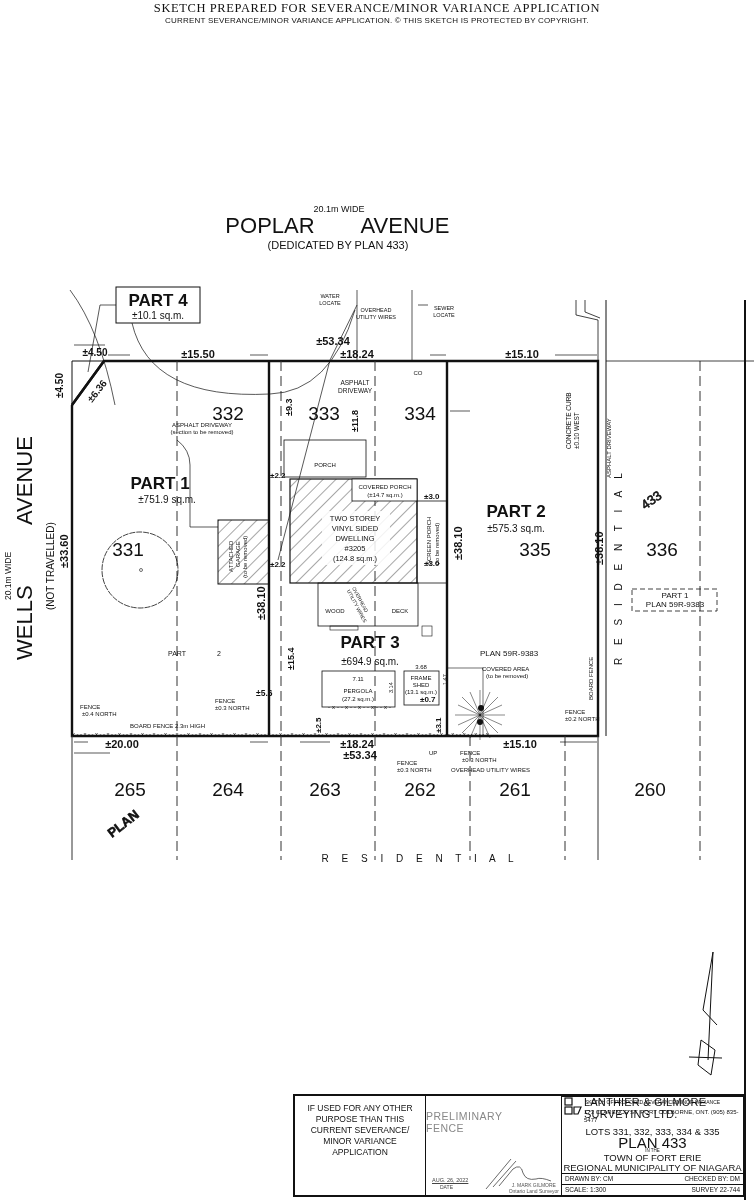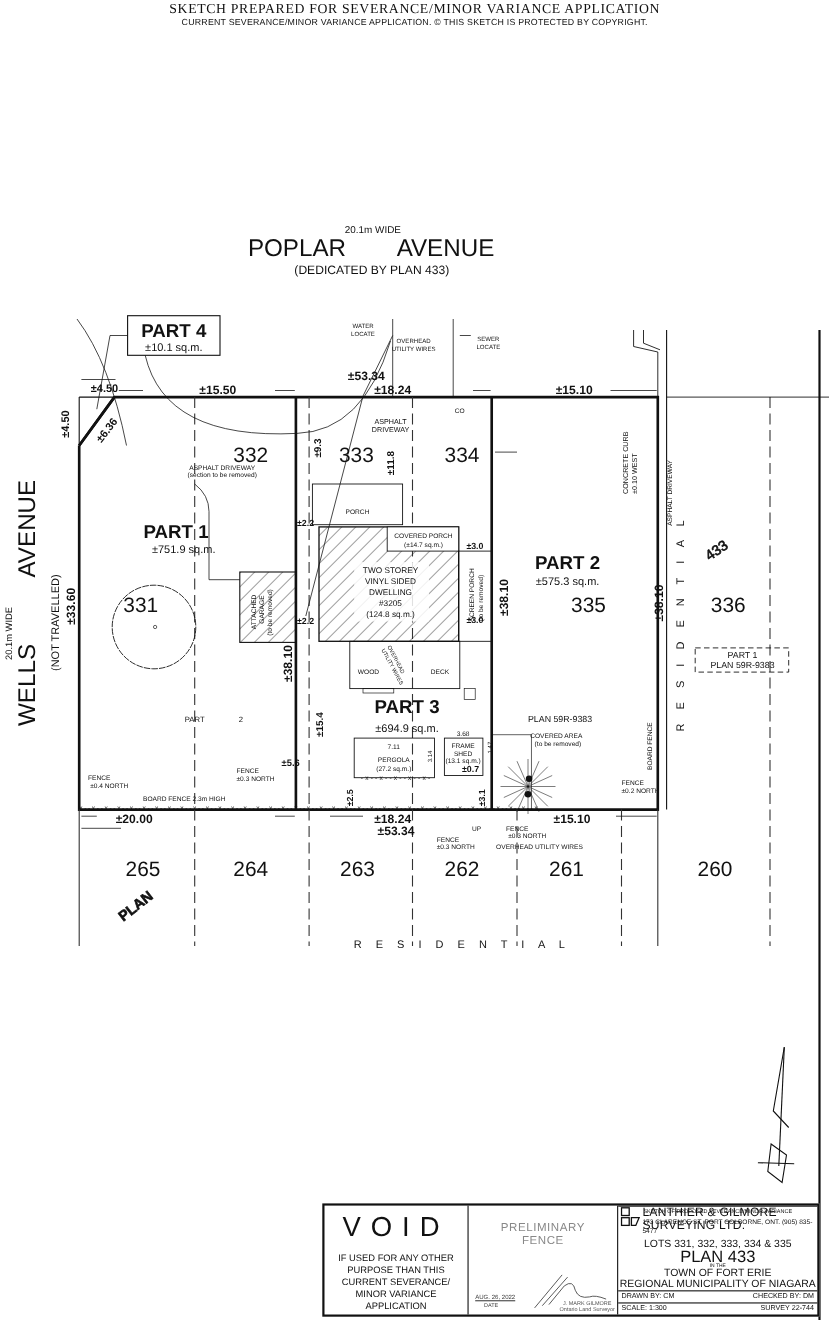--- a/index.html
+++ b/index.html
@@ -7,21 +7,21 @@
   .header { position: absolute; left: 0; top: 0; width: 754px; text-align: center; }
   .header .title { font-size: 12.5px; letter-spacing: 0.6px; margin-top: 1px; line-height: 15px; font-family: Liberation Serif, serif; }
   .header .sub { font-size: 8px; line-height: 10px; letter-spacing: 0.2px; }
   svg#plan { position: absolute; left: 0; top: 0; }
   svg text { font-family: "Liberation Sans", sans-serif; fill: #111; }
   .tb { position: absolute; left: 293px; top: 1094px; width: 452px; height: 103px; border: 2px solid #111; display: flex; box-sizing: border-box; background: #fff; }
   .tb .void { width: 130px; border-right: 1px solid #111; text-align: center; }
   .tb .void .big { font-size: 25px; letter-spacing: 9px; margin-top: 5px; line-height: 30px; }
   .tb .void .small { font-size: 8.5px; line-height: 11px; margin-top: 7px; }
   .tb .prelim { width: 135px; border-right: 1px solid #111; position: relative; }
-  .tb .prelim .p1 { position: absolute; top: 14px; width: 100%; text-align: center; color: #888; font-size: 10.5px; line-height: 12px; letter-spacing: 0.5px; }
+  .tb .prelim .p1 { position: absolute; top: 14px; width: 100%; color: #888; font-size: 10.5px; line-height: 12px; letter-spacing: 0.5px; }
   .tb .prelim .date { position: absolute; left: 6px; bottom: 12px; font-size: 5.5px; color: #444; text-decoration: underline; }
   .tb .prelim .datel { position: absolute; left: 14px; bottom: 5px; font-size: 5px; color: #444; }
   .tb .prelim .sig { position: absolute; right: 2px; bottom: 1px; font-size: 5px; color: #555; text-align: center; line-height: 6px; }
   .tb .firm { flex: 1; display: flex; flex-direction: column; }
   .tb .firm .co { border-bottom: 1px solid #111; height: 22px; position: relative; }
   .tb .firm .co .name { position: absolute; left: 22px; top: 0; font-size: 11px; letter-spacing: 0.2px; line-height: 12px; }
   .tb .firm .co .addr { position: absolute; left: 22px; top: 12px; font-size: 6px; line-height: 8px; }
   .tb .firm .co .logo { position: absolute; left: 2px; top: 1px; width: 18px; height: 18px; }
   .tb .firm .desc { text-align: center; flex: 1; border-bottom: 1px solid #111; }
   .tb .firm .desc .d1 { font-size: 5px; margin-top: 2px; line-height: 7px; }
@@ -251,21 +251,20 @@
   <g stroke="#111" stroke-width="1" fill="none">
     <polyline points="713,952 703,1010 717,1025"></polyline>
     <line x1="713" y1="952" x2="708" y2="1060"></line>
     <polygon points="701,1040 715,1050 711,1075 698,1065"></polygon>
     <line x1="689" y1="1057" x2="722" y2="1058"></line>
   </g>
 </svg>
 
 <div class="tb">
   <div class="void">
-    <div class="big">VOID</div>
     <div class="small">
       <div>IF USED FOR ANY OTHER</div>
       <div>PURPOSE THAN THIS</div>
       <div>CURRENT SEVERANCE/</div>
       <div>MINOR VARIANCE</div>
       <div>APPLICATION</div>
     </div>
   </div>
   <div class="prelim">
     <div class="p1">

